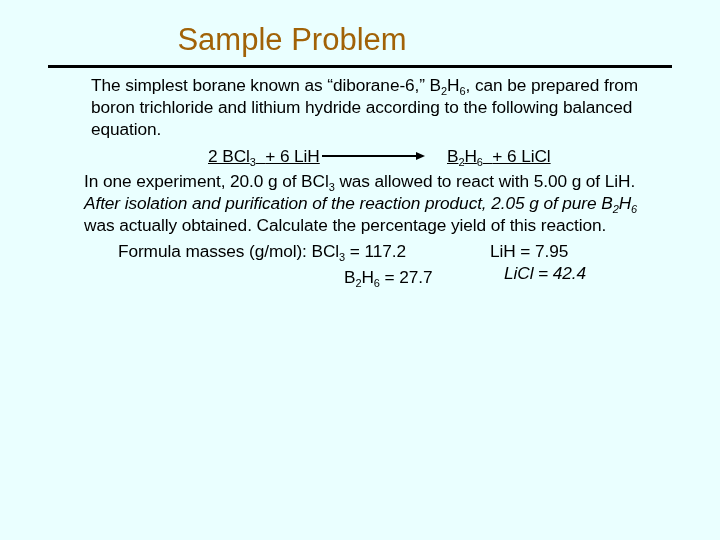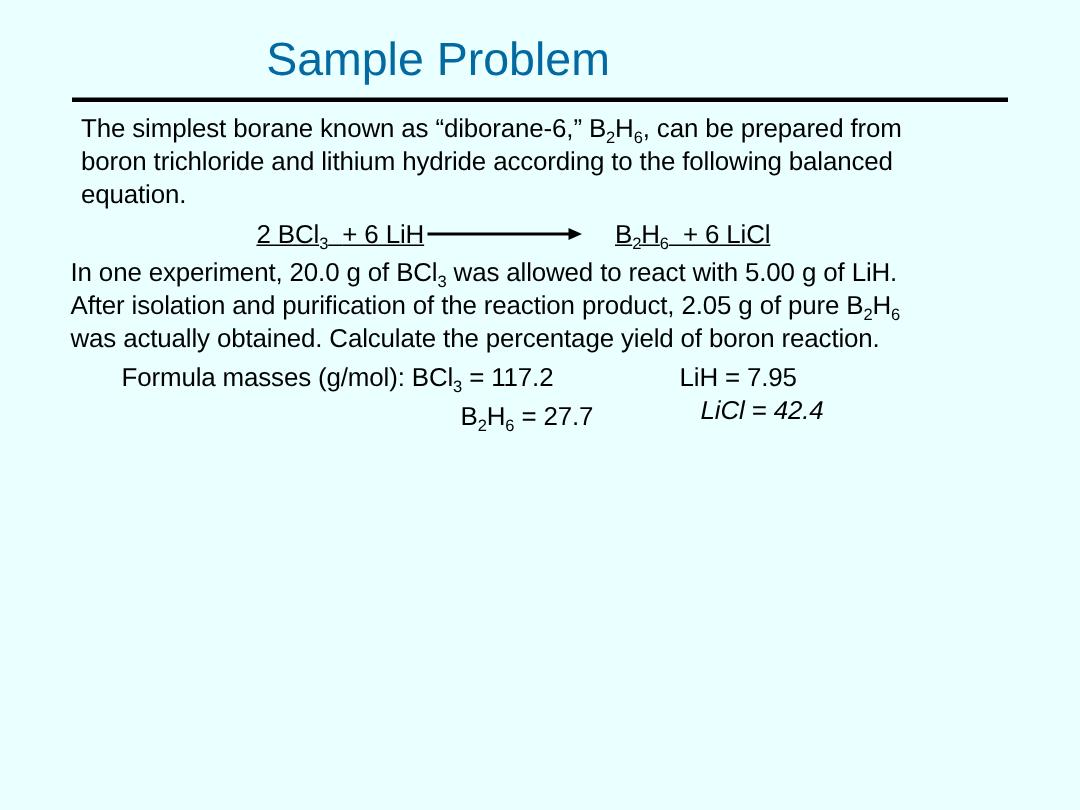--- a/index.html
+++ b/index.html
@@ -15,21 +15,21 @@
       font-family: "Liberation Sans", sans-serif;
       color: #000;
     }
     .title {
       position: absolute;
       left: 0;
       top: 20px;
       width: 584px;
       text-align: center;
       font-size: 31px;
-      color: #0369a1;
+      color: #a16207;
       line-height: 40px;
     }
     .rule {
       position: absolute;
       left: 48px;
       top: 65px;
       width: 624px;
       height: 3px;
       background: #000;
     }
@@ -40,20 +40,21 @@
       width: 630px;
       font-size: 17.3px;
       line-height: 22px;
       letter-spacing: -0.1px;
     }
     .line {
       position: absolute;
       white-space: nowrap;
       height: 22px;
       line-height: 22px;
+      margin-left: 37px;
     }
     sub {
       font-size: 11px;
       vertical-align: -4px;
       line-height: 0;
     }
     .arrow {
       display: inline-block;
       position: relative;
       width: 104px;
@@ -97,24 +98,24 @@
   <div class="line" style="left:117px; top:71px;text-decoration:underline;">
     <span><span>2 BCl</span><sub>3</sub></span>&nbsp;&nbsp;<span>+ 6 LiH</span><span class="arrow"><span class="shaft"></span><span class="head"></span></span>
   </div>
   <div class="line" style="left:356px; top:71px;text-decoration:underline;">
     <span><span>B</span><sub>2</sub><span>H</span><sub>6</sub></span>&nbsp;&nbsp;<span>+ 6 LiCl</span>
   </div>
 
   <div class="line" style="left:-7px; top:96px;text-align:right;">
     <span>In one experiment, 20.0 g of BCl</span><sub>3</sub><span> was allowed to react with 5.00 g of LiH.</span>
   </div>
-  <div class="line" style="left:-7px; top:118px;">
+  <div class="line" style="left:-7px; top:118px;font-style:italic;">
     <span>After isolation and purification of the reaction product, 2.05 g of pure B</span><sub>2</sub><span>H</span><sub>6</sub>
   </div>
-  <div class="line" style="left:-7px; top:140px;">was actually obtained.  Calculate the percentage yield of boron reaction.</div>
+  <div class="line" style="left:-7px; top:140px;">was actually obtained.  Calculate the percentage yield of this reaction.</div>
 
   <div class="line" style="left:27px; top:166px;">
     <span>Formula masses (g/mol): BCl</span><sub>3</sub><span> = 117.2</span>
   </div>
   <div class="line" style="left:399px; top:166px;">LiH  =  7.95</div>
   <div class="line" style="left:253px; top:192px;">
     <span>B</span><sub>2</sub><span>H</span><sub>6</sub><span> = 27.7</span>
   </div>
   <div class="line" style="left:413px; top:188px;font-style:italic;">LiCl  =  42.4</div>
 </div>

